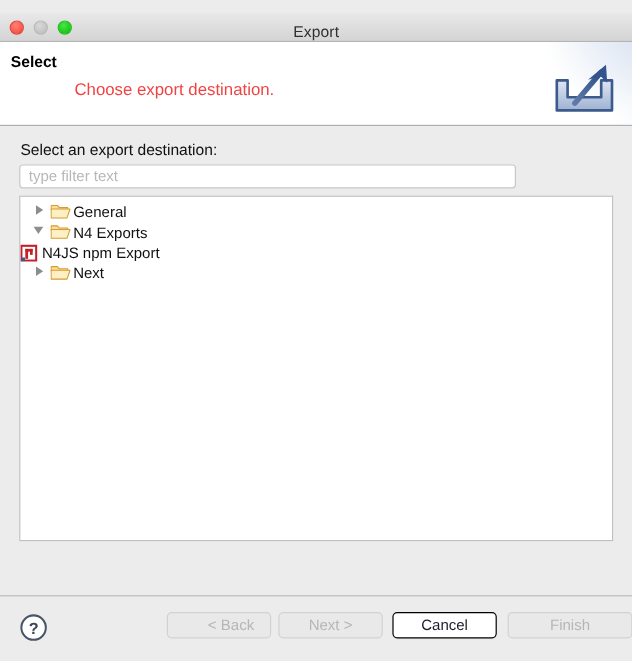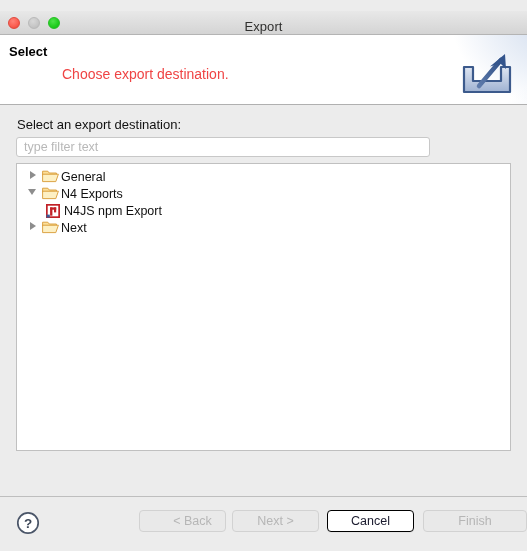--- a/index.html
+++ b/index.html
@@ -178,21 +178,21 @@
 
   .tree-row {
     display: flex;
     align-items: flex-end;
     height: 17px;
     font-size: 12.5px;
     color: #101010;
     white-space: nowrap;
   }
   .tree-row.level1 { padding-left: 10px; }
-  .tree-row.level2 { padding-left: 29px; }
+  .tree-row.level2 { }
 
   .twisty {
     width: 15px;
     height: 17px;
     position: relative;
     flex: 0 0 15px;
   }
   .twisty.collapsed::before {
     content: "";
     position: absolute;

